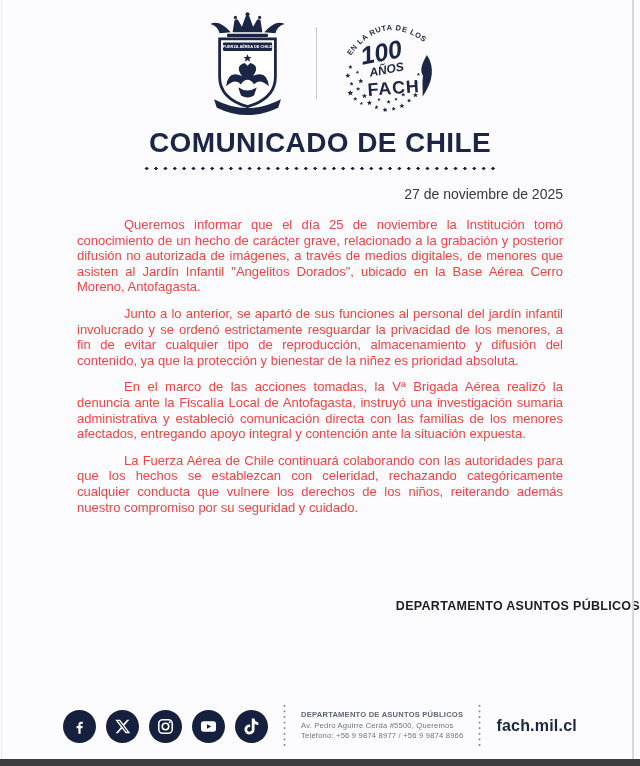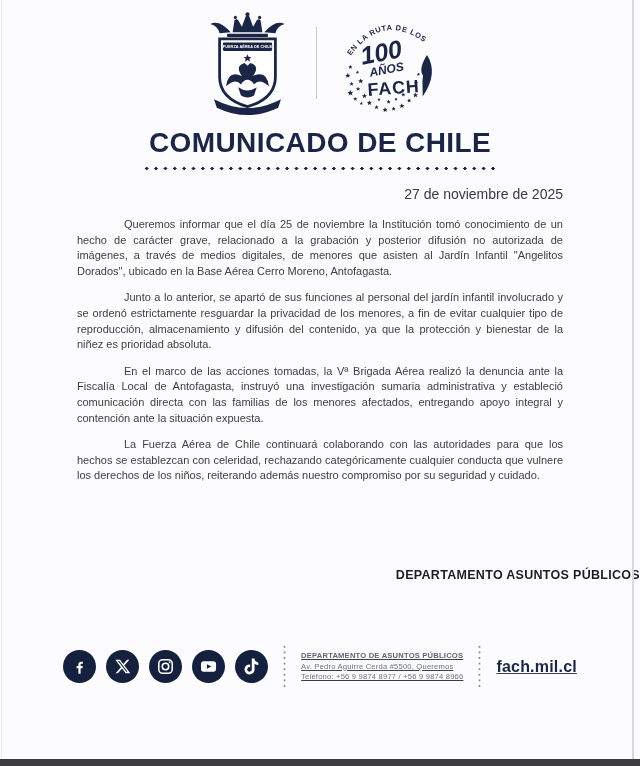--- a/index.html
+++ b/index.html
@@ -21,27 +21,27 @@
   
   .title{margin-top:14px;text-align:center;font-size:28px;line-height:30px;font-weight:bold;
          color:#1b2647;letter-spacing:.4px;}
   .title-dots{width:356px;height:5px;margin:8px auto 0;
     background-image:radial-gradient(circle,#1b2647 1.6px,transparent 1.7px);
     background-size:9.37px 5px;background-repeat:repeat-x;background-position:left center;}
 
   .date{margin-top:15px;margin-right:77px;text-align:right;font-size:14px;color:#3a3a3a;}
 
   
-  .bodytext{margin:15px 77px 8px 77px;text-align:justify;font-size:11px;line-height:15.6px;color:#404040;}
+  .bodytext{margin:15px 77px 8px 77px;text-align:justify;font-size:13px;line-height:15.6px;color:#ef4444;}
   .bodytext p{margin:0 0 11px 0;text-indent:47px;}
 
   .signature{margin-top:84px;text-align:right;font-size:12.5px;font-weight:bold;color:#1e1e1e;letter-spacing:.3px;}
 
   
-  .footer{margin-top:62px;display:flex;align-items:center;justify-content:center;gap:15px;text-decoration:underline;}
+  .footer{margin-top:90px;display:flex;align-items:center;justify-content:center;gap:15px;}
   .social-row{display:flex;gap:10px;}
   .soc{width:33px;height:33px;border-radius:50%;background:#15203f;display:flex;align-items:center;justify-content:center;}
   .soc svg{width:19px;height:19px;display:block;}
   .dotsep{width:3px;height:46px;
     background-image:radial-gradient(circle,#7e89a2 1px,transparent 1.15px);
     background-size:3px 5.6px;background-repeat:repeat-y;background-position:center top;}
   .contact{font-size:7.6px;line-height:10.5px;color:#6b7386;letter-spacing:.2px;}
   .contact .c1{font-weight:bold;color:#5d6578;}
   .website{font-size:16px;font-weight:bold;color:#1b2647;letter-spacing:.2px;text-align:right;}
 </style>

